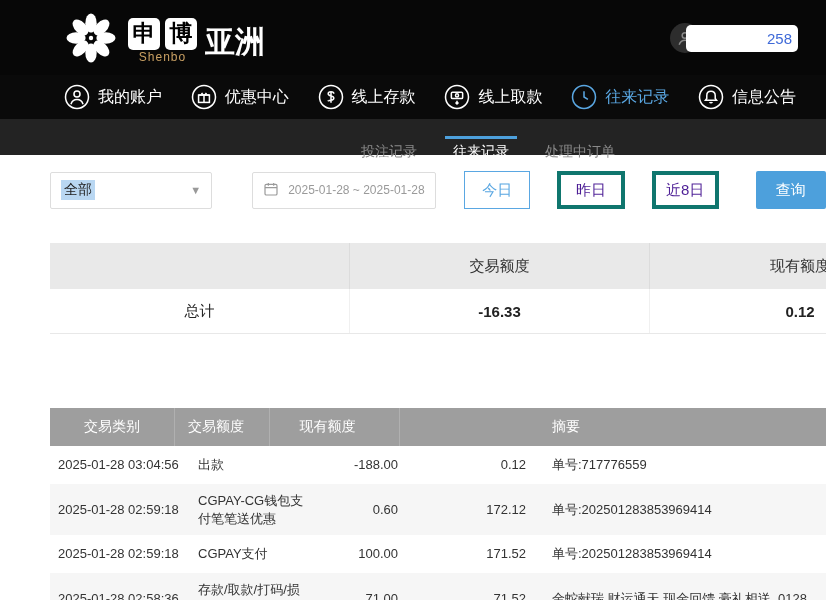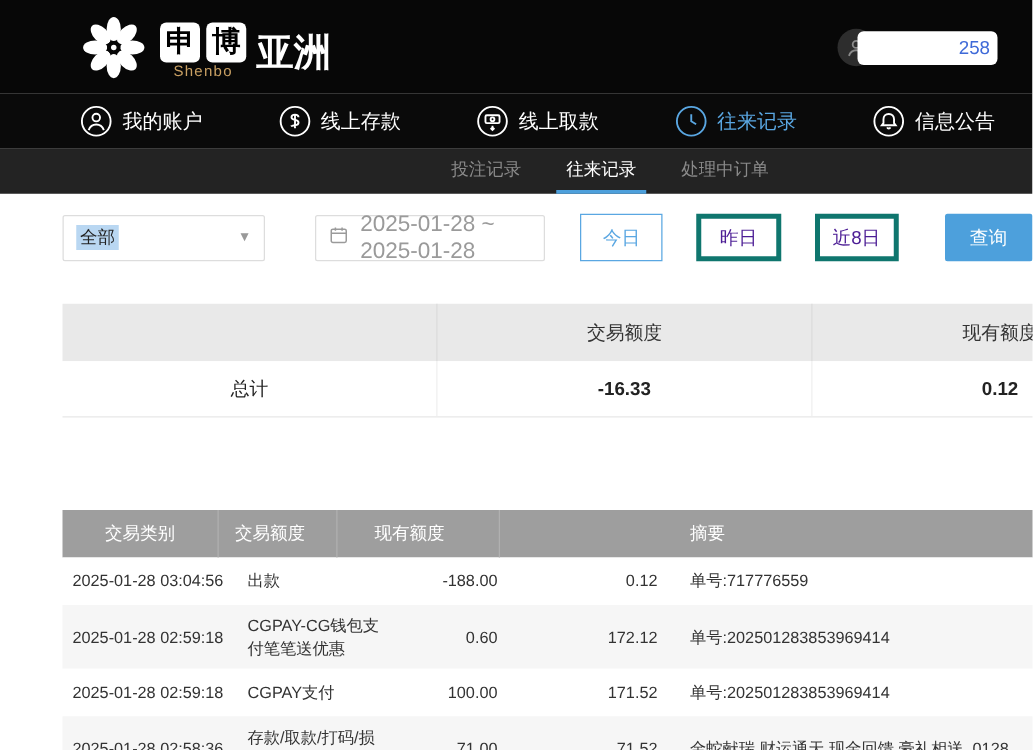--- a/index.html
+++ b/index.html
@@ -27,29 +27,29 @@
   .user-name { color:#3f6ad8; font-size:15px; }
 
   
   .nav { height:44px; background:#0a0a0a; display:flex; align-items:center; justify-content:space-between; padding:0 30px 0 64px; }
   .nav-item { display:flex; align-items:center; gap:8px; color:#fff; font-size:16px; cursor:pointer; }
   .nav-item.active { color:#5aa7e2; }
   .nav-item svg { display:block; }
 
   
   .subnav { height:36px; background:#232323; display:flex; justify-content:center; padding-left:150px; }
-  .tab { line-height:32px; padding:0 8px; margin:0 10px; font-size:14px; color:#8a8a8a; border-bottom:3px solid transparent; cursor:pointer; white-space:nowrap; }
+  .tab { line-height:32px; padding:0 8px; margin:16px 10px; font-size:14px; color:#8a8a8a; border-bottom:3px solid transparent; cursor:pointer; white-space:nowrap; }
   .tab.active { color:#fff; border-bottom-color:#4da0dc; }
 
   
   .filters { display:flex; align-items:center; margin:16px 0 0 50px;gap:28px; }
   .select { width:200px; height:37px; border:1px solid #ddd; border-radius:2px; display:flex; align-items:center; padding:0 10px; font-size:14px; color:#222; cursor:pointer; background:#fff; }
   .select .val { background:#b9d7f2; padding:1px 3px; }
   .select .arrow { margin-left:auto; color:#999; font-size:11px; }
-  .datebox { width:228px; height:37px; border:1px solid #ddd; border-radius:2px; display:flex; align-items:center; gap:9px; padding:0 10px; margin-left:12px; font-size:18px; color:#9a9a9a; cursor:pointer; background:#fff; }
+  .datebox { width:228px; height:37px; border:1px solid #ddd; border-radius:2px; display:flex; align-items:center; gap:9px; padding:0 10px; margin-left:12px; font-size:12px; color:#9a9a9a; cursor:pointer; background:#fff; }
   .qbtn { width:80px; height:38px; background:#fff; border:4px solid #0f766e; color:#4c1d95; font-size:15px; margin-left:-1px; cursor:pointer; font-family:inherit; }
   .qbtn.first { margin-left:0; }
   .qbtn.active { border:1px solid #5aa7e2; color:#5aa7e2; position:relative; z-index:1; }
   .search-btn { width:86px; height:38px; background:#4da0dc; border:none; color:#fff; font-size:15px; margin-left:9px; cursor:pointer; border-radius:2px; font-family:inherit; }
 
   
   .summary { margin:34px 0 0 50px; width:900px; }
   .summary .hrow { display:flex; background:#e9e9e9; height:46px; }
   .summary .hcell { width:300px; display:flex; align-items:center; justify-content:center; font-size:15px; color:#333; border-right:1px solid #dcdcdc; }
   .summary .hcell:last-child { border-right:none; }
@@ -124,20 +124,30 @@
           <circle cx="12" cy="9.3" r="2.8"></circle>
           <path d="M6.4 18.6c1-2.8 3.2-4.2 5.6-4.2s4.6 1.4 5.6 4.2"></path>
       </svg>
     </span>
     <span>我的账户</span>
   </div>
   <div class="nav-item">
     <span>
       <svg width="26" height="26" viewBox="0 0 24 24" fill="none" stroke="currentColor" stroke-width="1.4">
         <circle cx="12" cy="12" r="10.6"></circle>
+          <rect x="7" y="10.2" width="10" height="6.8"></rect>
+          <path d="M7 10.2h10M12 10.2v6.8M9.8 8.2c.4 1 1.2 2 2.2 2s1.8-1 2.2-2"></path>
+      </svg>
+    </span>
+    <span>优惠中心</span>
+  </div>
+  <div class="nav-item">
+    <span>
+      <svg width="26" height="26" viewBox="0 0 24 24" fill="none" stroke="currentColor" stroke-width="1.4">
+        <circle cx="12" cy="12" r="10.6"></circle>
           <path d="M12 6.8v10.4M14.6 9c0-1.1-1.1-1.9-2.6-1.9S9.4 7.9 9.4 9s1 1.7 2.6 2 2.6.9 2.6 2-1.1 1.9-2.6 1.9S9.4 16.1 9.4 15"></path>
       </svg>
     </span>
     <span>线上存款</span>
   </div>
   <div class="nav-item">
     <span>
       <svg width="26" height="26" viewBox="0 0 24 24" fill="none" stroke="currentColor" stroke-width="1.4">
         <circle cx="12" cy="12" r="10.6"></circle>
           <rect x="6.8" y="7.6" width="10.4" height="5.8" rx="1"></rect>

